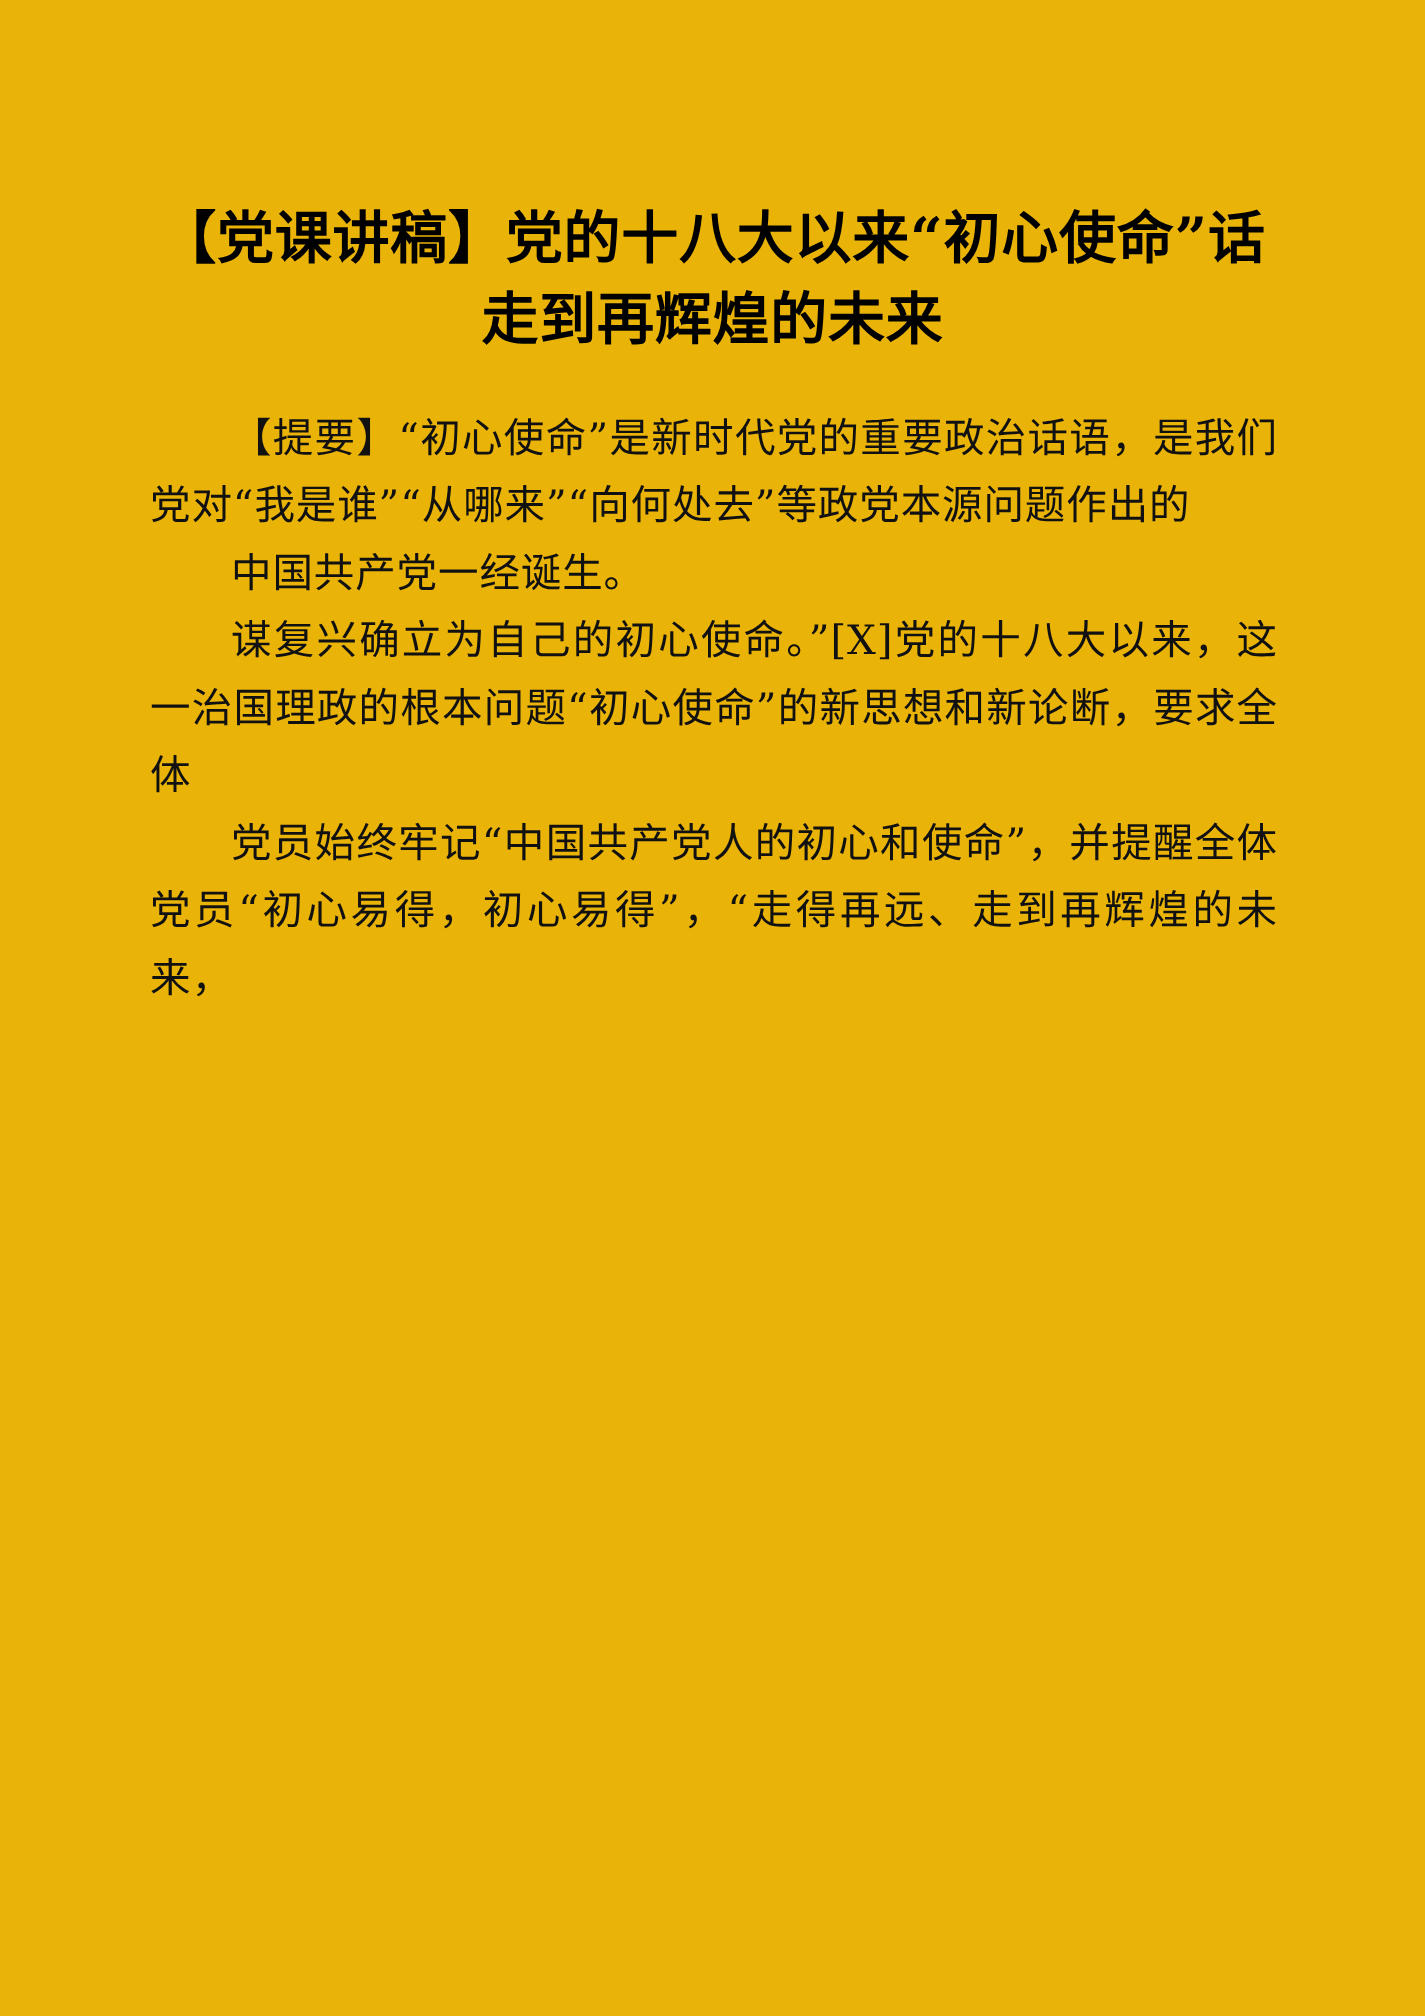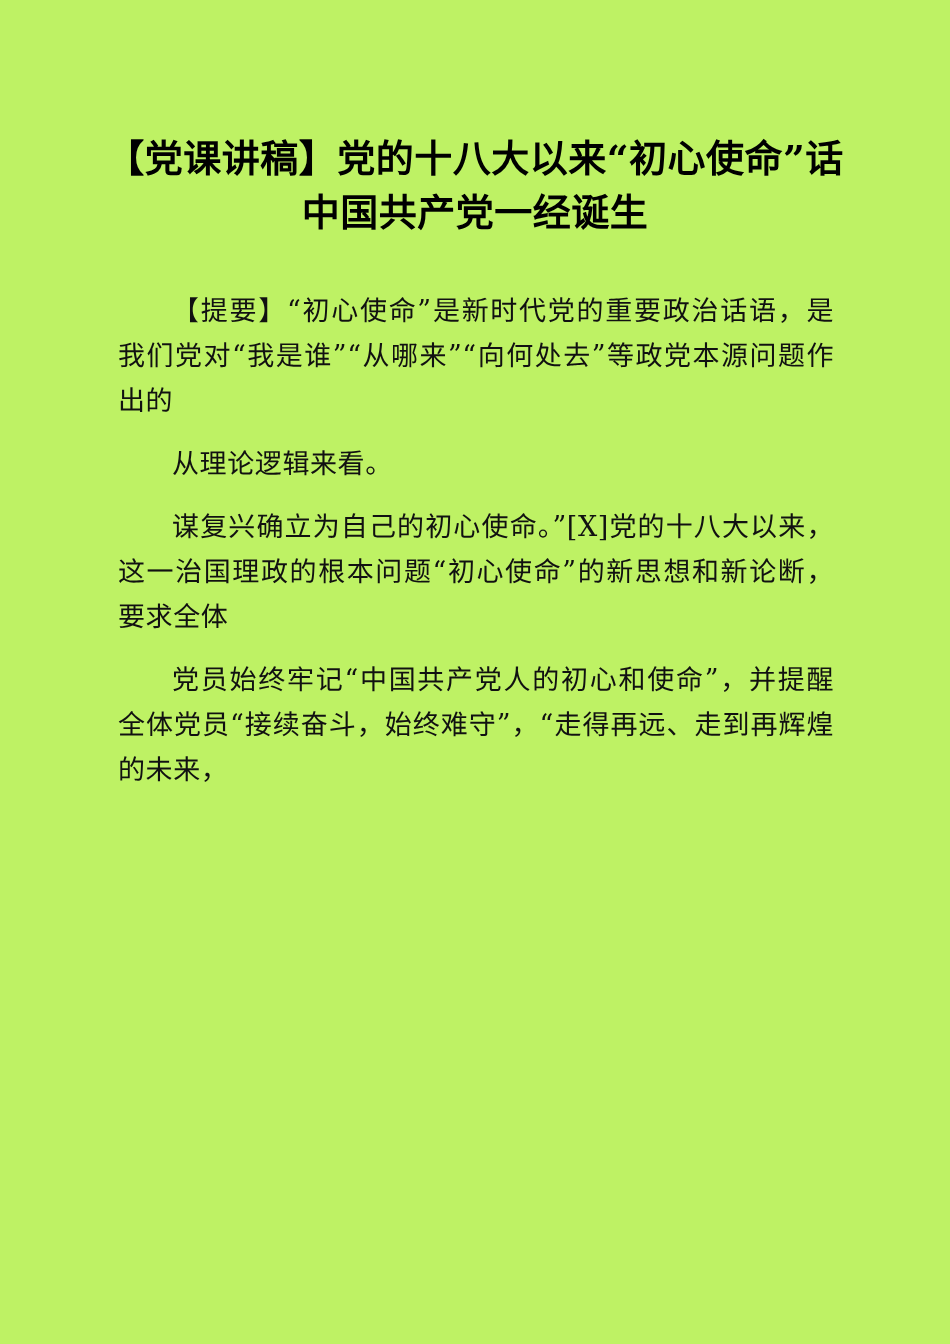--- a/index.html
+++ b/index.html
@@ -6,21 +6,21 @@
   html, body {
     margin: 0;
     padding: 0;
     background: #ffffff;
   }
 
   .page {
     position: relative;
     width: 950px;
     height: 1344px;
-    background: #bef264;
+    background: #eab308;
     margin: 0 auto;
     overflow: hidden;
     box-sizing: border-box;
   }
 
   .doc-title {
     position: absolute;
     left: 100px;
     top: 132px;
     width: 750px;
@@ -40,38 +40,38 @@
     top: 270px;
     width: 752px;
     font-family: "DejaVu Serif", "Liberation Serif", serif;
     font-size: 27px;
     line-height: 45px;
     color: #111111;
     letter-spacing: 0.6px;
   }
 
   .para {
-    margin: 18px;
+    margin: 0;
     padding: 0;
     text-align: justify;
     text-justify: inter-character;
     text-indent: 2em;
     word-break: break-all;
     white-space: normal;
   }
 
   
 </style>
 </head>
 <body>
 
 <div class="page">
 
-  <div class="doc-title"><span>【党课讲稿】党的十八大以来“初心使命”话</span><br><span>中国共产党一经诞生</span></div>
+  <div class="doc-title"><span>【党课讲稿】党的十八大以来“初心使命”话</span><br><span>走到再辉煌的未来</span></div>
 
   <div class="body-block">
     <p class="para">【提要】“初心使命”是新时代党的重要政治话语，是我们党对“我是谁”“从哪来”“向何处去”等政党本源问题作出的</p>
-    <p class="para">从理论逻辑来看。</p>
+    <p class="para">中国共产党一经诞生。</p>
     <p class="para">谋复兴确立为自己的初心使命。”[X]党的十八大以来，这一治国理政的根本问题“初心使命”的新思想和新论断，要求全体</p>
-    <p class="para">党员始终牢记“中国共产党人的初心和使命”，并提醒全体党员“接续奋斗，始终难守”，“走得再远、走到再辉煌的未来，</p>
+    <p class="para">党员始终牢记“中国共产党人的初心和使命”，并提醒全体党员“初心易得，初心易得”，“走得再远、走到再辉煌的未来，</p>
   </div>
 
 </div>
 
 </body></html>

